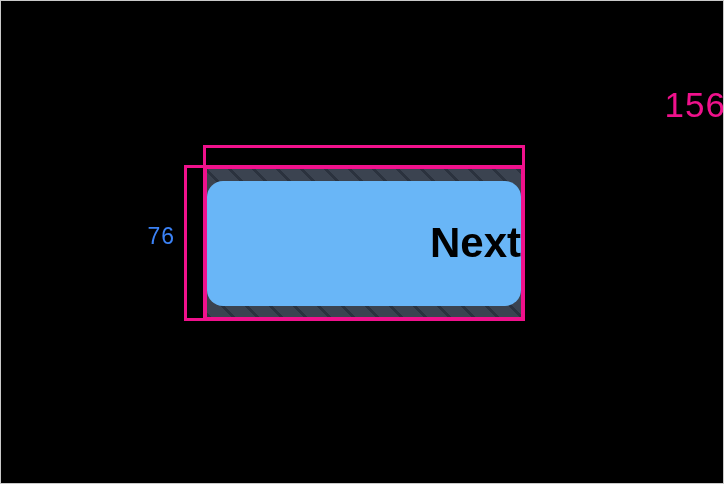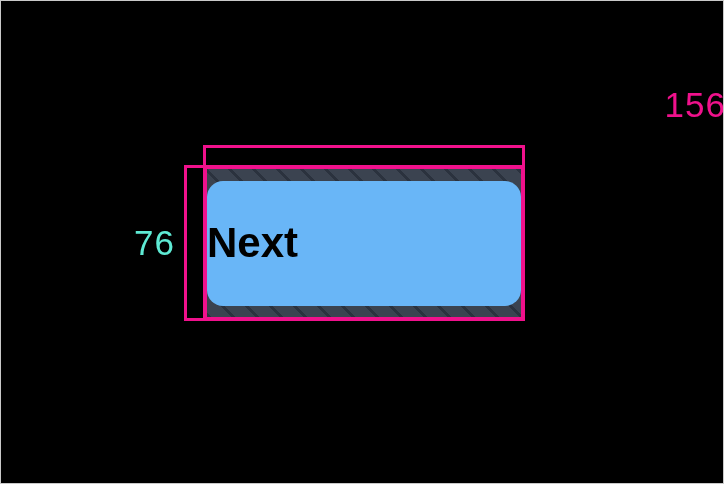--- a/index.html
+++ b/index.html
@@ -41,22 +41,22 @@
     left: 1px;
   }
 
   
   .label-height {
     position: absolute;
     left: 112px;
     top: 224px;
     width: 62px;
     text-align: right;
-    color: #5eead4;
-    font-size: 35px;
+    color: #3b82f6;
+    font-size: 23px;
     font-weight: 400;
     letter-spacing: 1px;
     line-height: 1;
     font-family: "Liberation Sans", sans-serif;
   }
 
   
   .bracket-top {
     position: absolute;
     left: 202px;
@@ -106,21 +106,21 @@
   }
 
   
   .content-box {
     width: 100%;
     height: 125px;
     background: #69b6f7;
     border-radius: 16px;
     display: flex;
     align-items: center;
-    justify-content: flex-start;
+    justify-content: flex-end;
   }
 
   .content-label {
     color: #000000;
     font-size: 42px;
     font-weight: bold;
     letter-spacing: 0px;
     line-height: 1;
     font-family: "Liberation Sans", sans-serif;
     user-select: none;

